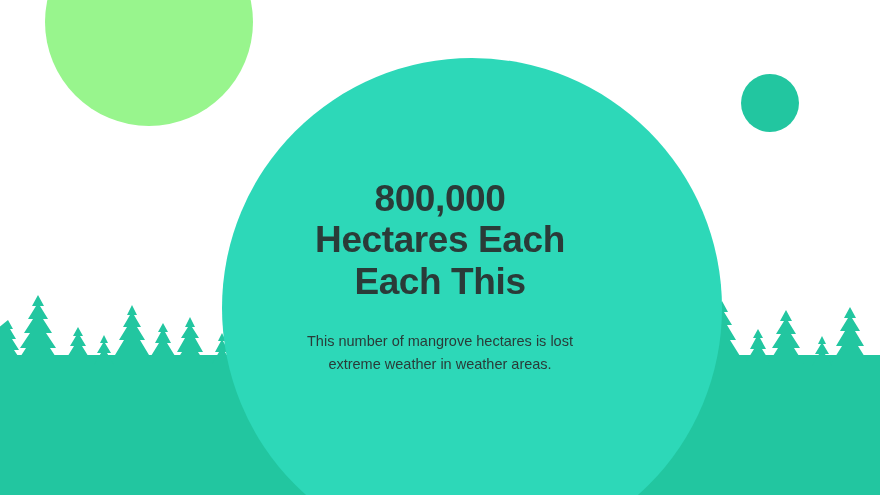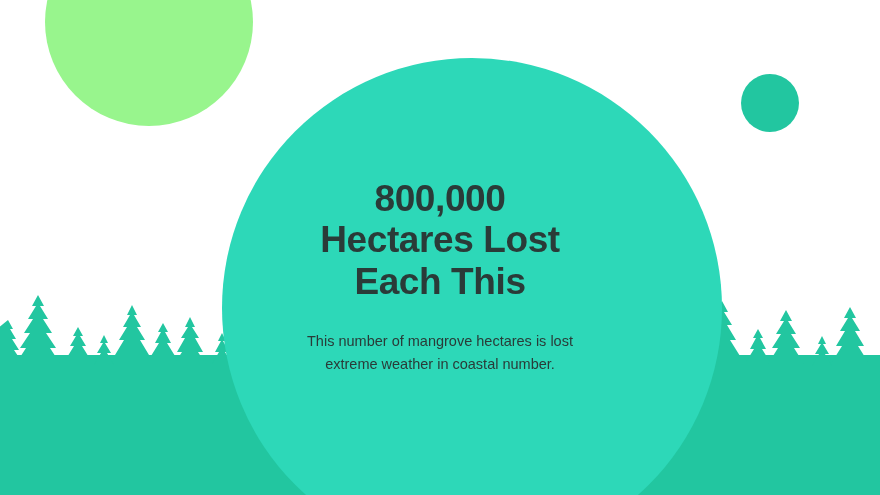--- a/index.html
+++ b/index.html
@@ -153,24 +153,24 @@
     </svg>
 
     <div class="circle" id="circle-main"></div>
 
   </div>
 
   <div id="copy">
 
     <h1 id="headline">
       <span class="hl-line">800,000</span>
-      <span class="hl-line">Hectares Lost</span>
+      <span class="hl-line">Hectares Each</span>
       <span class="hl-line">Each This</span>
     </h1>
 
     <p id="body-copy">
       <span class="bd-line">This number of mangrove hectares is lost</span>
-      <span class="bd-line">extreme weather in coastal number.</span>
+      <span class="bd-line">extreme weather in weather areas.</span>
     </p>
 
   </div>
 
 </div>
 
 </body></html>

